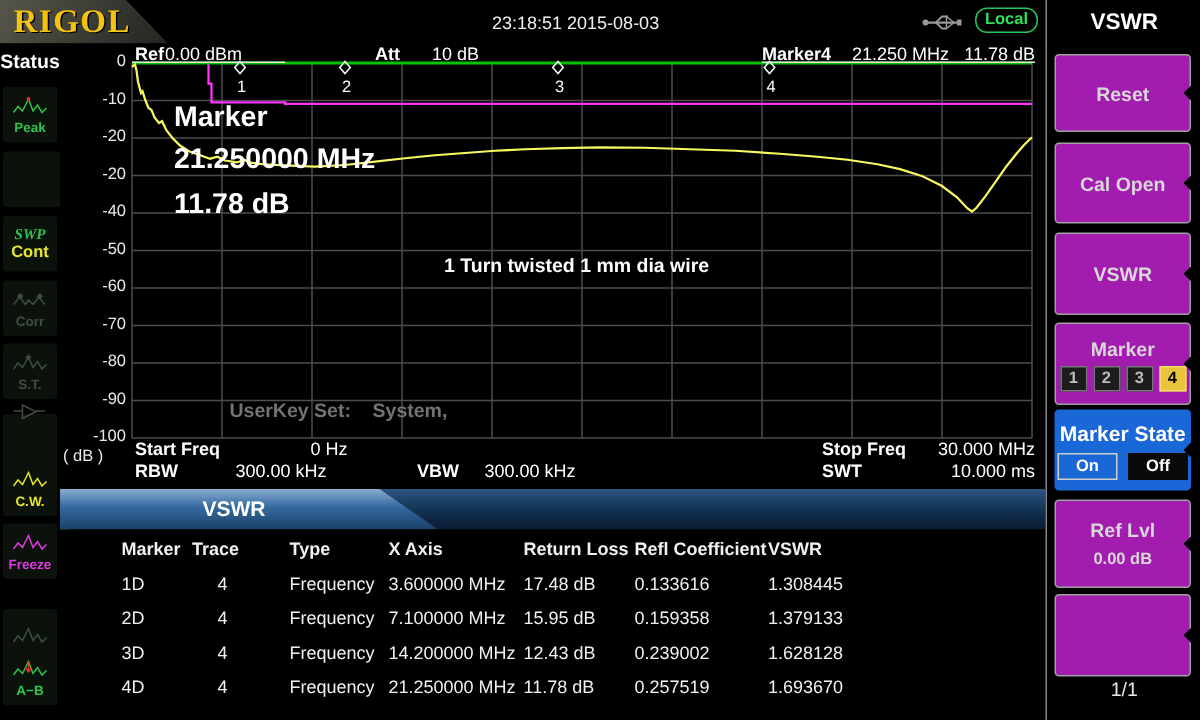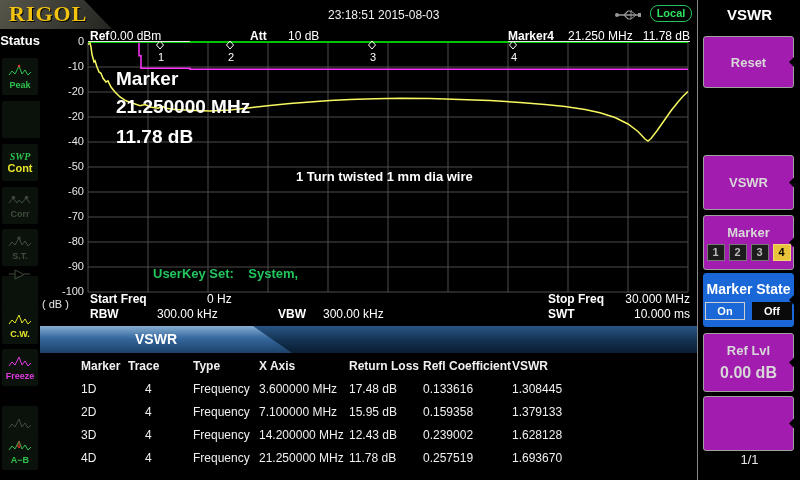--- a/index.html
+++ b/index.html
@@ -31,21 +31,21 @@
 
   
   #graph{position:absolute;left:40px;top:30px;width:657px;height:296px;background:#000;}
   #plot-svg{position:absolute;left:0;top:0;}
   .hdr{position:absolute;top:-1px;font-size:12px;color:#fff;white-space:nowrap;}
   .uline{position:absolute;top:11px;height:1px;background:#e8e8e8;}
   .ytick{position:absolute;left:0;width:44px;text-align:right;font-size:11px;color:#e8e8e8;}
   #y-unit{position:absolute;left:2px;top:268px;font-size:11px;color:#e8e8e8;}
   .ovl{position:absolute;left:76px;font-size:19px;font-weight:bold;color:#fff;white-space:nowrap;}
   #wire-annotation{position:absolute;left:256px;top:139px;font-size:13px;font-weight:bold;color:#fff;white-space:nowrap;}
-  #userkey{position:absolute;left:113px;top:236px;font-size:13px;font-weight:bold;color:#22c55e;white-space:pre;}
+  #userkey{position:absolute;left:113px;top:236px;font-size:13px;font-weight:bold;color:#737373;white-space:pre;}
   .foot{position:absolute;font-size:12px;color:#fff;white-space:nowrap;}
   .fr1{top:262px;} .fr2{top:277px;}
 
   
   #tab-bar{position:absolute;left:40px;top:326px;width:657px;height:27px;
     background:linear-gradient(180deg,#2a5585 0%,#12314f 55%,#0a1d33 100%);}
   #tab{position:absolute;left:0;top:0;width:252px;height:27px;
     background:linear-gradient(180deg,#88aed2 0%,#35689e 45%,#1c4168 100%);
     clip-path:polygon(0 0,213px 0,252px 100%,0 100%);}
   #tab-label{position:absolute;left:95px;top:0;line-height:26px;font-size:14px;font-weight:bold;color:#fff;}
@@ -296,20 +296,23 @@
     <span>1.693670</span>
   </div>
 </div>
 
 <div id="right-panel">
   <div id="rp-title">VSWR</div>
 
   <div class="rp-btn" id="btn-reset">
     <span>Reset</span>
   </div>
+  <div class="rp-btn" id="btn-cal">
+    <span>Cal Open</span>
+  </div>
   <div class="rp-btn" id="btn-vswr">
     <span>VSWR</span>
   </div>
   <div class="rp-btn" id="btn-marker">
     <span>Marker</span>
     <span id="marker-nums">
       <span class="mnum">1</span>
       <span class="mnum">2</span>
       <span class="mnum">3</span>
       <span class="mnum active">4</span>
@@ -317,17 +320,17 @@
   </div>
   <div class="rp-btn" id="btn-state">
     <span>Marker State</span>
     <span id="state-toggle">
       <span class="tgl" id="tgl-on">On</span>
       <span class="tgl" id="tgl-off">Off</span>
     </span>
   </div>
   <div class="rp-btn" id="btn-reflvl">
     <span>Ref Lvl</span>
-    <span style="font-size:16px;">0.00 dB</span>
+    <span style="font-size:11px;">0.00 dB</span>
   </div>
   <div class="rp-btn" id="btn-blank"></div>
   <div id="page-ind">1/1</div>
 </div>
 
 </body></html>

